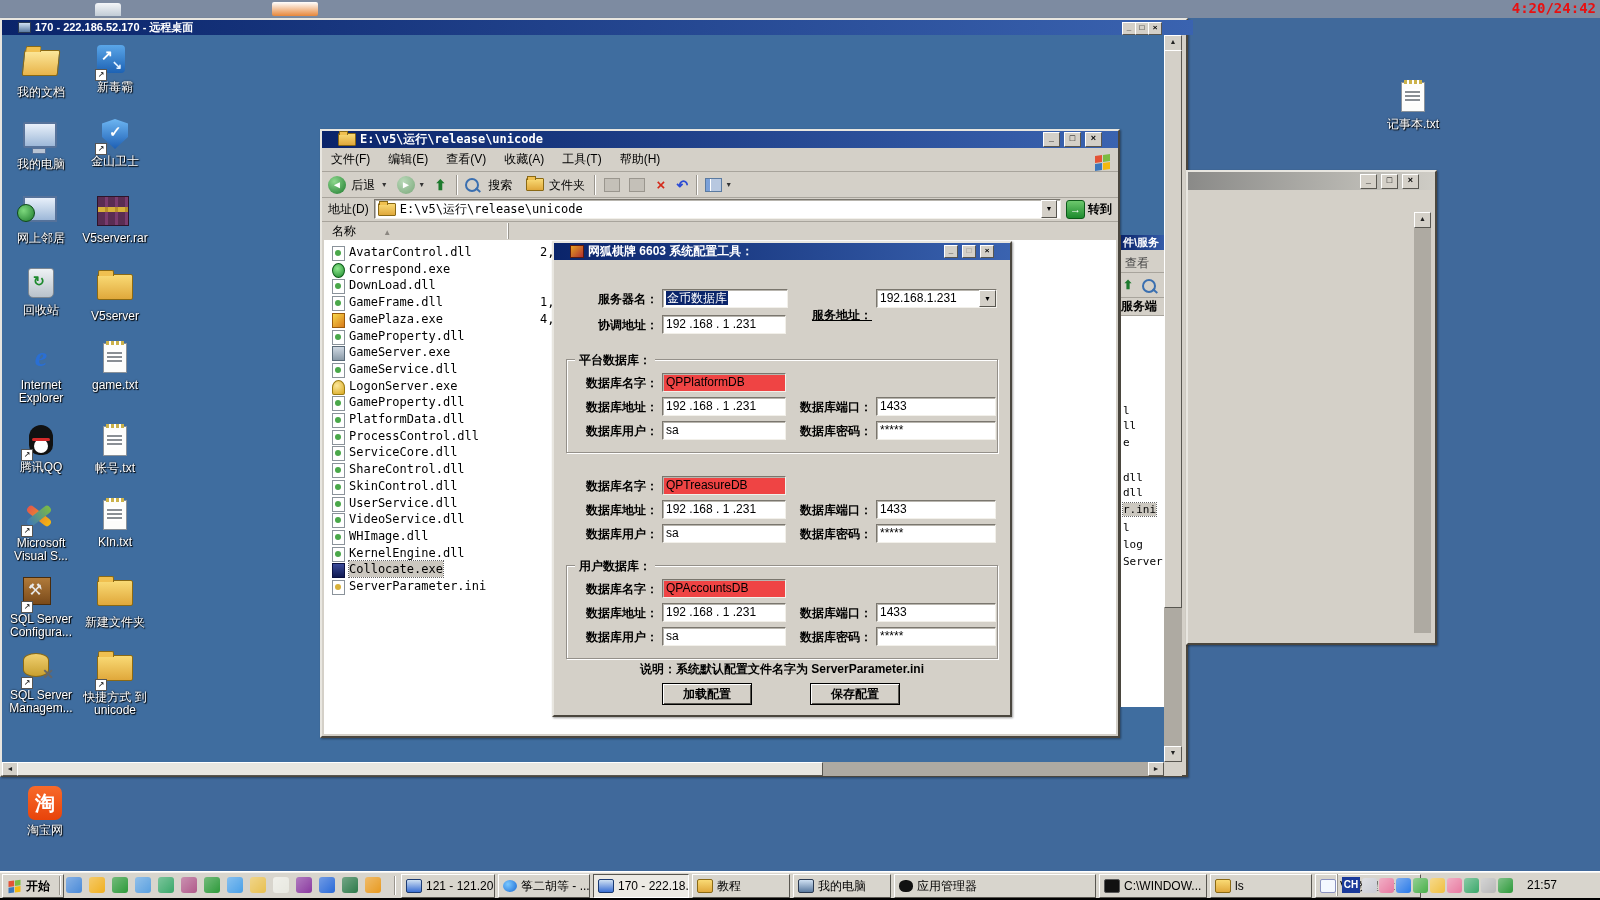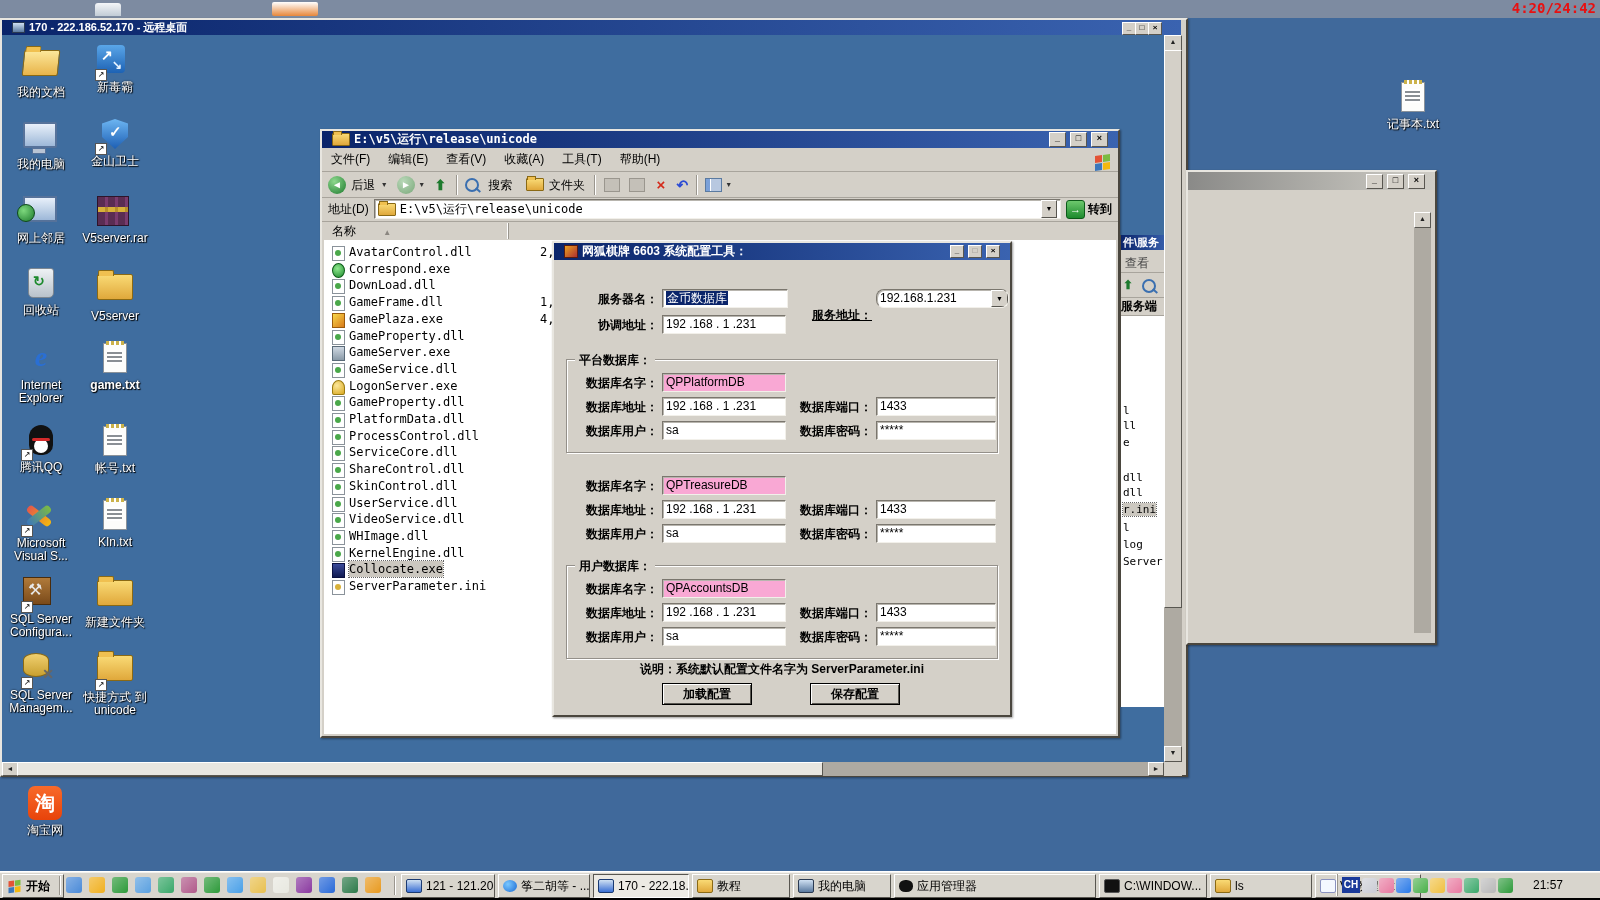--- a/index.html
+++ b/index.html
@@ -2,28 +2,28 @@
 <html><head>
 <meta charset="utf-8">
 <style>
   html,body{margin:0;padding:0;background:#222;}
   #screen{position:relative;width:1600px;height:900px;overflow:hidden;background:#40699b;
     font-family:"Liberation Sans",sans-serif;font-size:12px;color:#000;}
   .abs{position:absolute;}
   .mono{font-family:"DejaVu Sans Mono",monospace;}
   
   .win{background:#d4d0c8;border:2px solid;border-color:#e8e6e0 #4a463e #4a463e #e8e6e0;box-shadow:1px 1px 2px rgba(0,0,0,.4);}
-  .tbar{background:linear-gradient(90deg,#0a246a,#3a63b0);color:#fff;font-weight:bold;display:flex;align-items:center;gap:4px;padding:0 10px;overflow:hidden;white-space:nowrap;}
+  .tbar{background:linear-gradient(90deg,#0a246a,#3a63b0);color:#fff;font-weight:bold;display:flex;align-items:center;gap:4px;padding:0 16px;overflow:hidden;white-space:nowrap;}
   .tbar-inactive{background:linear-gradient(90deg,#8a8a88,#cfcdc6);}
   .wbtn{width:15px;height:13px;background:#d4d0c8;border:1px solid;border-color:#fff #585650 #585650 #fff;
     color:#000;font-size:9px;line-height:11px;text-align:center;font-weight:bold;flex:none;}
   .wbtn.sm{width:12px;height:11px;font-size:8px;line-height:9px;}
   .bevel-out{background:#d4d0c8;border:1px solid;border-color:#fff #585650 #585650 #fff;}
   .field{background:#fff;border:1px solid;border-color:#7a766e #f2f0ea #f2f0ea #7a766e;box-shadow:inset 1px 1px 0 #b8b5ae;}
-  .field.gray{background:#f9a8d4;}
+  .field.gray{background:#ef4444;}
   .groupbox{border:1px solid #94908a;box-shadow:inset 1px 1px 0 #fff,1px 1px 0 #fff;}
   .gb-cap{position:absolute;top:-8px;left:8px;background:#d4d0c8;padding:0 4px;font-weight:bold;}
   .dlg-label{position:absolute;font-weight:bold;text-align:right;}
   .dlg-input{position:absolute;height:17px;line-height:17px;padding:0 3px;font-size:12px;overflow:hidden;white-space:nowrap;}
   .btn{background:#d4d0c8;border:1px solid #000;box-shadow:inset 1px 1px 0 #fff,inset -1px -1px 0 #585650;
     font-weight:bold;text-align:center;}
   
   .sb-trough{background:#aeaaa2;}
   .sb-thumb{background:#d4d0c8;border:1px solid;border-color:#fff #585650 #585650 #fff;position:absolute;}
   .sb-arrow{background:#d4d0c8;border:1px solid;border-color:#fff #585650 #585650 #fff;position:absolute;
@@ -341,21 +341,21 @@
           <span class="wbtn sm">_</span>
           <span class="wbtn sm" style="color:#8a8680;">□</span>
           <span class="wbtn sm">×</span>
         </div>
 
         <span class="dlg-label" style="left:8px;top:48px;width:96px;">服务器名：</span>
         <span class="field dlg-input" style="left:108px;top:46px;width:118px;">
           <span style="background:#0a246a;color:#fff;padding:0 1px;">金币数据库</span>
         </span>
         <span class="dlg-label" style="left:226px;top:64px;width:92px;text-decoration:underline;">服务地址：</span>
-        <span class="field dlg-input" style="left:322px;top:46px;width:112px;padding-right:16px;border-radius:8px;">
+        <span class="field dlg-input" style="left:322px;top:46px;width:112px;padding-right:4px;">
           <span>192.168.1.231</span>
           <span class="bevel-out" style="position:absolute;right:0;top:0;width:15px;height:15px;text-align:center;font-size:7px;line-height:15px;">▼</span>
         </span>
         <span class="dlg-label" style="left:8px;top:74px;width:96px;">协调地址：</span>
         <span class="field dlg-input" style="left:108px;top:72px;width:116px;">
           <span>192 .168 .  1   .231</span>
         </span>
 
         <div class="abs" style="left:0;top:418px;width:456px;text-align:center;font-weight:bold;">说明：系统默认配置文件名字为 ServerParameter.ini</div>
         <div class="btn abs" style="left:108px;top:440px;width:88px;height:20px;line-height:20px;">加载配置</div>
@@ -446,21 +446,21 @@
             <div class="icon-folder"></div>
           </div>
           <div class="di-label">V5server</div>
         </div>
         <div class="desk-icon" style="left: 4px; top: 306px;">
           <div class="di-glyph">
             <div class="icon-ie"></div>
           </div>
           <div class="di-label">Internet Explorer</div>
         </div>
-        <div class="desk-icon" style="left: 78px; top: 306px; font-weight: bold;">
+        <div class="desk-icon" style="left: 78px; top: 306px;">
           <div class="di-glyph">
             <div class="icon-txt"></div>
           </div>
           <div class="di-label">game.txt</div>
         </div>
         <div class="desk-icon" style="left: 4px; top: 389px;">
           <div class="di-glyph">
             <div class="icon-qq"></div>
             <div class="shortcut">↗</div>
           </div>
@@ -613,17 +613,17 @@
           <div class="tray-icon" style="background: linear-gradient(135deg, rgba(255, 255, 255, 0.4), transparent), rgb(202, 204, 212);"></div>
           <div class="tray-icon" style="background: linear-gradient(135deg, rgba(255, 255, 255, 0.4), transparent), rgb(232, 122, 160);"></div>
           <div class="tray-icon" style="background: linear-gradient(135deg, rgba(255, 255, 255, 0.4), transparent), rgb(42, 122, 232);"></div>
           <div class="tray-icon" style="background: linear-gradient(135deg, rgba(255, 255, 255, 0.4), transparent), rgb(74, 176, 74);"></div>
           <div class="tray-icon" style="background: linear-gradient(135deg, rgba(255, 255, 255, 0.4), transparent), rgb(240, 192, 64);"></div>
           <div class="tray-icon" style="background: linear-gradient(135deg, rgba(255, 255, 255, 0.4), transparent), rgb(232, 122, 160);"></div>
           <div class="tray-icon" style="background: linear-gradient(135deg, rgba(255, 255, 255, 0.4), transparent), rgb(58, 168, 106);"></div>
           <div class="tray-icon" style="background: linear-gradient(135deg, rgba(255, 255, 255, 0.4), transparent), rgb(184, 184, 184);"></div>
           <div class="tray-icon" style="background: linear-gradient(135deg, rgba(255, 255, 255, 0.4), transparent), rgb(45, 154, 58);"></div>
         </span>
-      <span style="margin-left:18px;font-size:12px;">21:57</span>
+      <span style="margin-left:12px;font-size:12px;">21:57</span>
     </div>
   </div>
   <div class="abs" style="left:0;top:898px;width:1600px;height:2px;background:#000;"></div>
 </div>
 
 </body></html>

